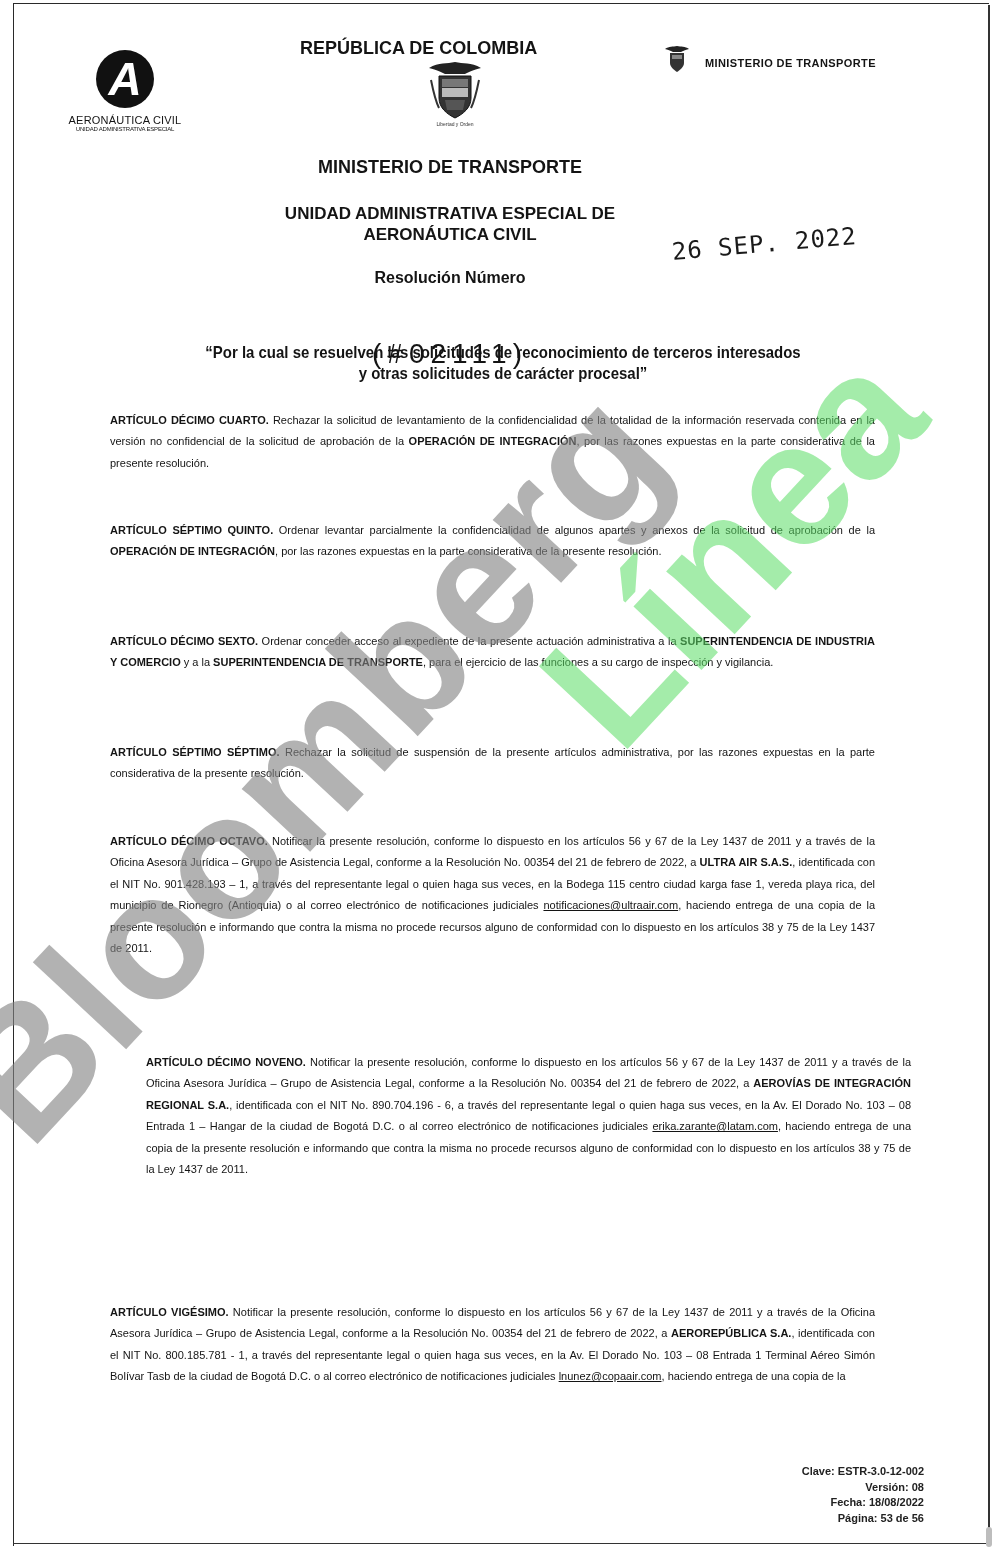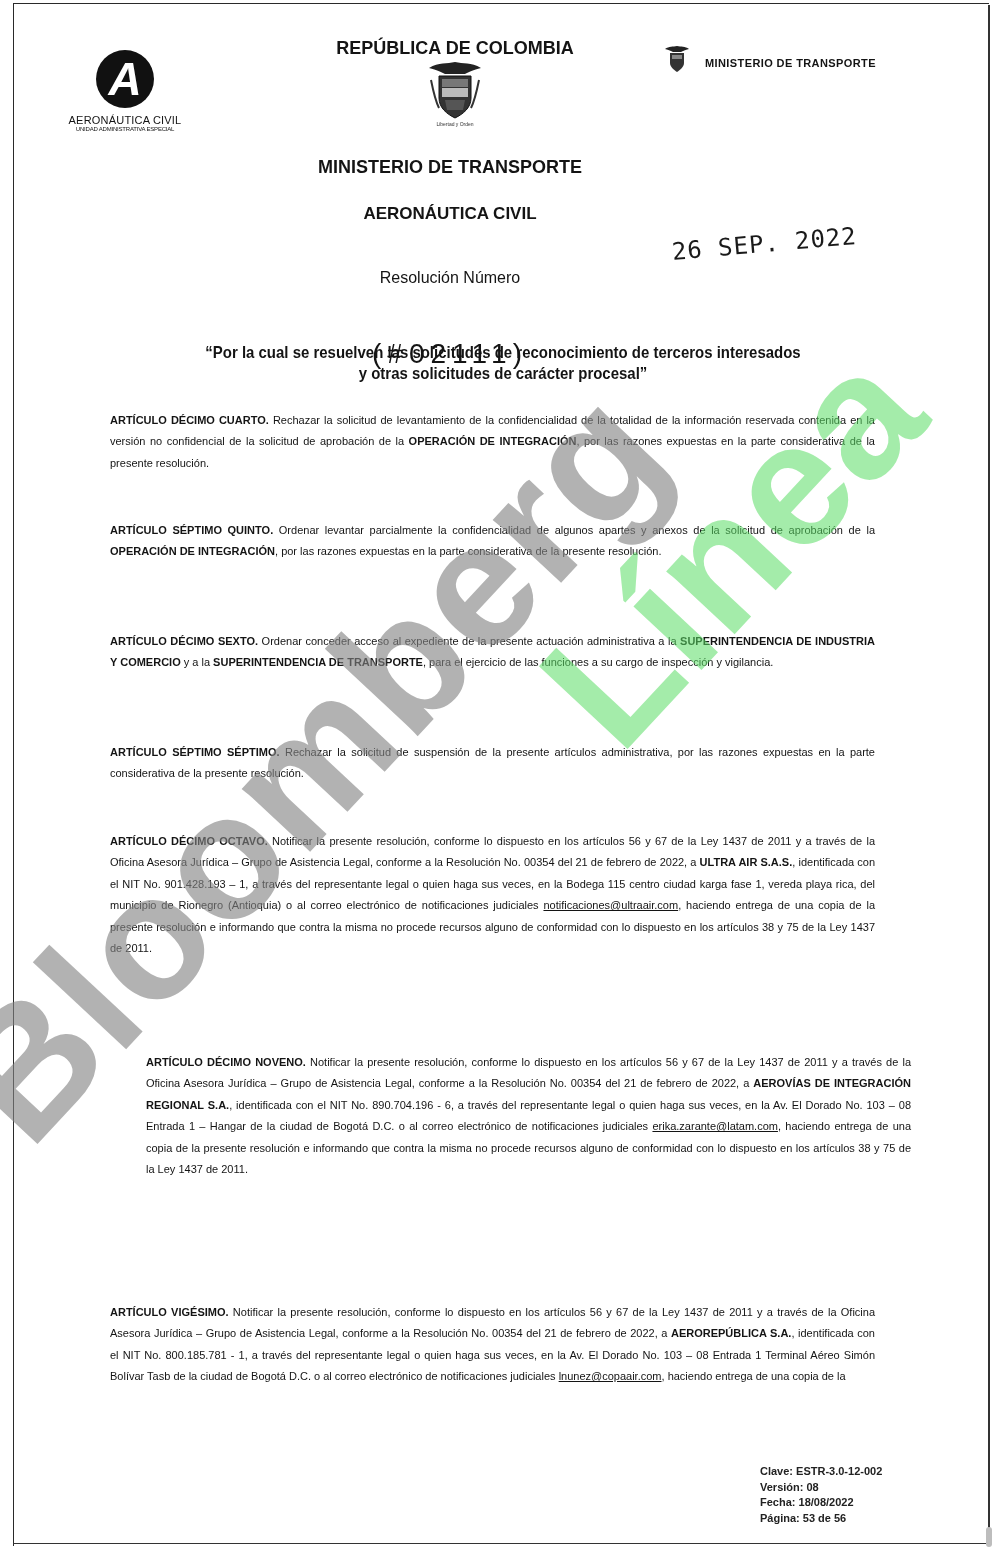--- a/index.html
+++ b/index.html
@@ -8,40 +8,40 @@
   .right-edge { position: absolute; left: 988px; top: 5px; width: 1.5px; height: 1540px; background: #333; }
   .bottom-edge { position: absolute; left: 13px; top: 1543px; width: 975px; height: 1px; background: #333; }
   .scroll-nub { position: absolute; left: 986px; top: 1527px; width: 6px; height: 20px; background: #bdbdbd; border-radius: 3px; }
 
   .logo-aero { position: absolute; left: 60px; top: 50px; width: 130px; text-align: center; }
   .logo-circle { width: 58px; height: 58px; border-radius: 50%; background: #111; margin: 0 auto; position: relative; }
   .logo-circle .glyph { position: absolute; left: 0; top: 4px; width: 58px; text-align: center; color: #fff; font: italic bold 46px "Liberation Sans", sans-serif; line-height: 50px; }
   .logo-name { font-size: 11px; margin-top: 6px; letter-spacing: 0.2px; }
   .logo-sub { font-size: 6px; letter-spacing: -0.2px; margin-top: 0px; }
 
-  .header-republic { position: absolute; left: 300px; top: 38px; width: 310px; text-align: center; font-weight: bold; font-size: 18px; }
+  .header-republic { position: absolute; left: 300px; top: 38px; width: 310px; font-weight: bold; font-size: 18px; }
   .coat-arms { position: absolute; left: 425px; top: 60px; width: 60px; height: 62px; }
   .coat-caption { position: absolute; left: 420px; top: 121px; width: 70px; text-align: center; font-size: 5px; color: #333; }
   .mini-coat { position: absolute; left: 664px; top: 45px; width: 26px; height: 28px; }
   .header-ministry-right { position: absolute; left: 705px; top: 57px; font-weight: bold; font-size: 11px; letter-spacing: 0.4px; }
 
   .heading-ministry { position: absolute; left: 250px; top: 157px; width: 400px; text-align: center; font-weight: bold; font-size: 18px; }
   .heading-unit { position: absolute; left: 200px; top: 203px; width: 500px; text-align: center; font-weight: bold; font-size: 17px; line-height: 21px; }
-  .resolution-label { position: absolute; left: 300px; top: 269px; width: 300px; text-align: center; font-weight: normal; font-size: 16px; }
+  .resolution-label { position: absolute; left: 300px; top: 269px; width: 300px; text-align: center; font-weight: bold; font-size: 16px; }
   .resolution-number { position: absolute; left: 300px; top: 290px; width: 300px; text-align: center; font-size: 28px; letter-spacing: 6px; font-weight: 500; margin-top: 48px; }
   .date-stamp { position: absolute; left: 672px; top: 238px; font-family: "DejaVu Sans Mono", monospace; font-size: 24px; transform: rotate(-5deg); transform-origin: left center; letter-spacing: 1px; color: #1a1a1a; }
 
   .doc-subtitle { position: absolute; left: 108px; top: 342px; width: 790px; text-align: center; font-weight: bold; font-size: 17px; line-height: 21px; transform: scaleX(0.88); transform-origin: center; }
 
   .body-text { position: absolute; left: 110px; width: 765px; font-size: 11px; line-height: 21.4px; text-align: justify; transform-origin: left top; }
   .body-text .art-title { font-weight: bold; }
   .body-text .bold { font-weight: bold; }
   .body-text .email { text-decoration: underline; }
 
-  .footer-meta { position: absolute; left: 760px; top: 1464px; width: 164px; font-size: 11px; font-weight: bold; line-height: 15.5px; color: #222; }
+  .footer-meta { position: absolute; left: 760px; top: 1464px; width: 164px; text-align: right; font-size: 11px; font-weight: bold; line-height: 15.5px; color: #222; }
 
   .wm-bloomberg { position: absolute; left: -15px; top: 1010px; font-size: 176px; font-weight: bold; color: rgba(130,130,130,0.62); transform: rotate(-47deg); transform-origin: left center; white-space: nowrap; letter-spacing: 2px; pointer-events: none; }
   .wm-linea { position: absolute; left: 575px; top: 615px; font-size: 176px; font-weight: bold; color: rgba(90,220,100,0.55); transform: rotate(-47deg); transform-origin: left center; white-space: nowrap; pointer-events: none; }
 </style>
 </head>
 <body>
 
 <div class="page-frame"></div>
 <div class="right-edge"></div>
 <div class="bottom-edge"></div>
@@ -69,20 +69,21 @@
 
 <svg class="mini-coat" viewBox="0 0 26 28">
   <path d="M13 1 C9 2 5 1 1 4 C5 5 7 6 9 7 L17 7 C19 6 21 5 25 4 C21 1 17 2 13 1 Z" fill="#222"></path>
   <path d="M6 8 L20 8 L20 18 C20 22 16 25 13 27 C10 25 6 22 6 18 Z" fill="#333"></path>
   <rect x="8" y="10" width="10" height="4" fill="#888"></rect>
 </svg>
 <div class="header-ministry-right">MINISTERIO DE TRANSPORTE</div>
 
 <div class="heading-ministry">MINISTERIO DE TRANSPORTE</div>
 <div class="heading-unit">
+  <div>UNIDAD ADMINISTRATIVA ESPECIAL DE</div>
   <div>AERONÁUTICA CIVIL</div>
 </div>
 <div class="resolution-label">Resolución Número</div>
 <div class="resolution-number">(#02111)</div>
 <div class="date-stamp">26 SEP. 2022</div>
 
 <div class="doc-subtitle">
   <div>“Por la cual se resuelven las solicitudes de reconocimiento de terceros interesados</div>
   <div>y otras solicitudes de carácter procesal”</div>
 </div>

